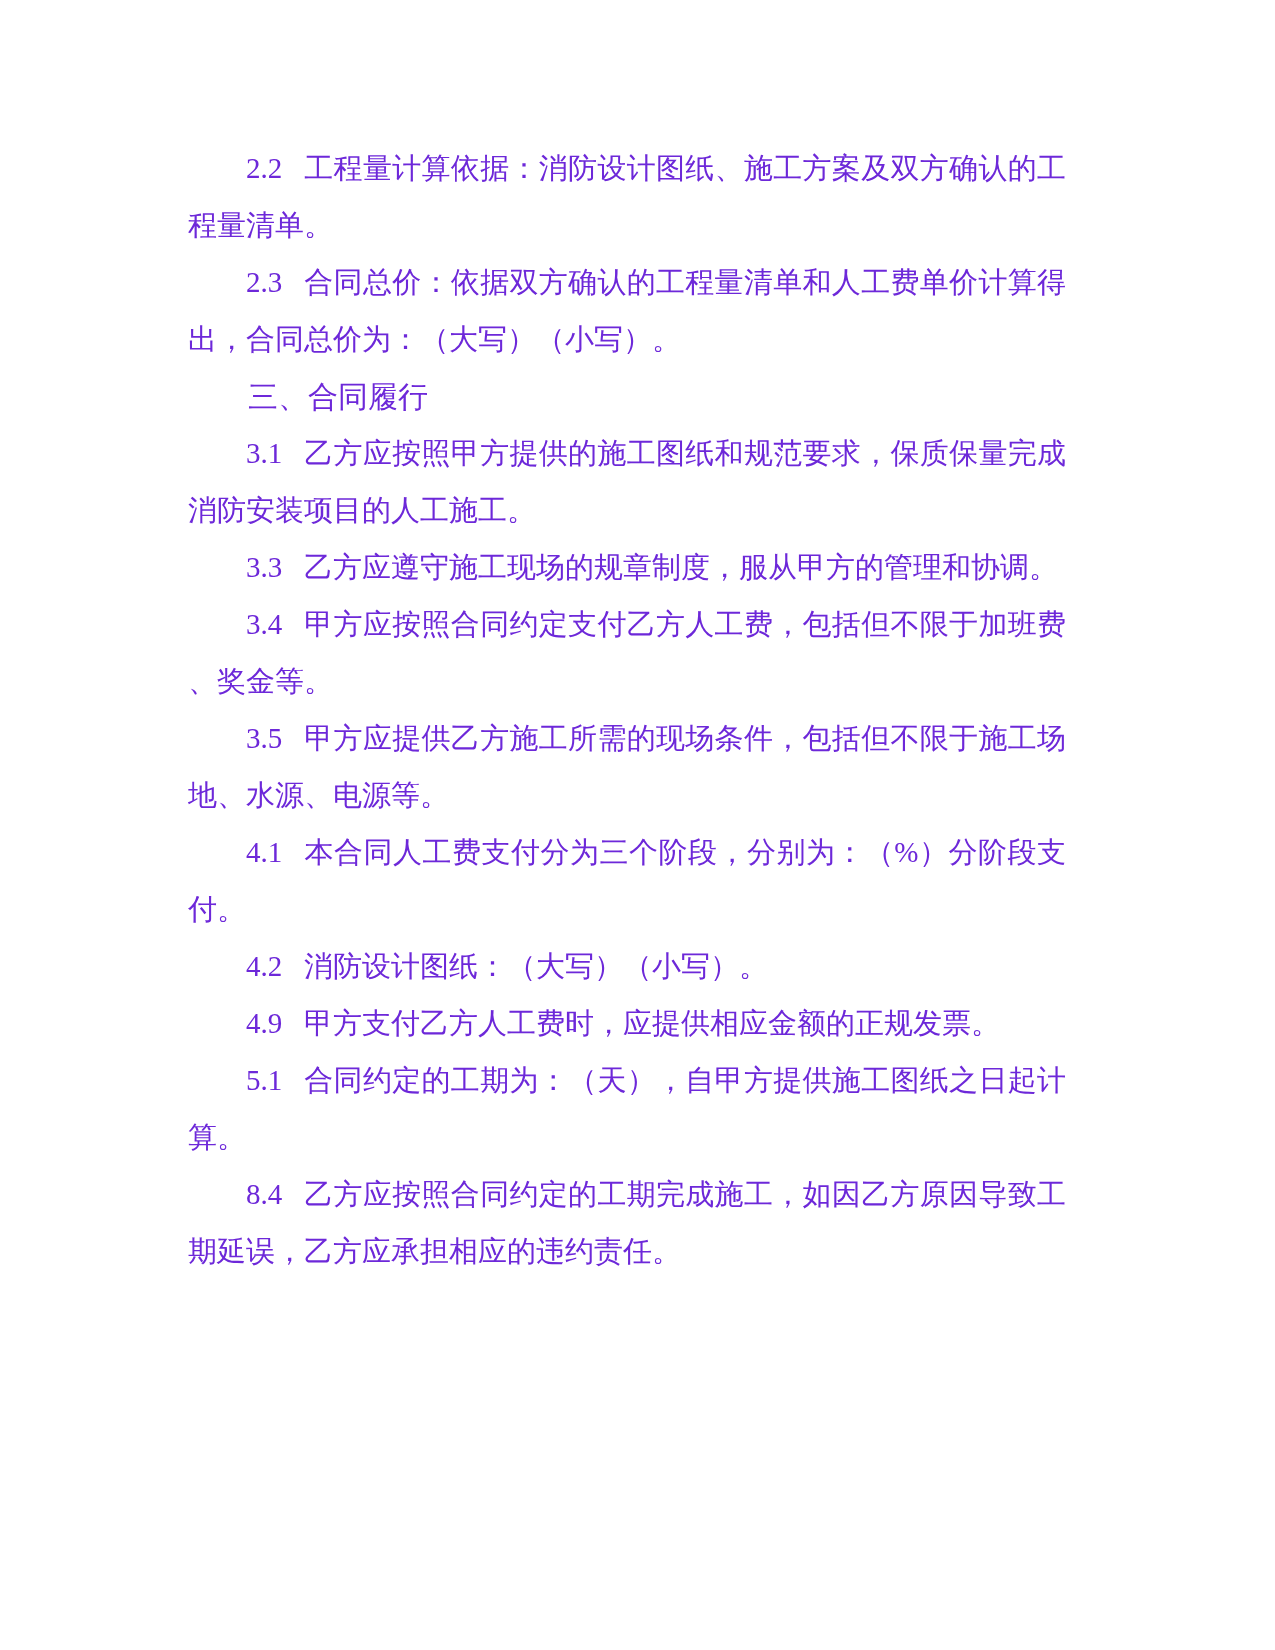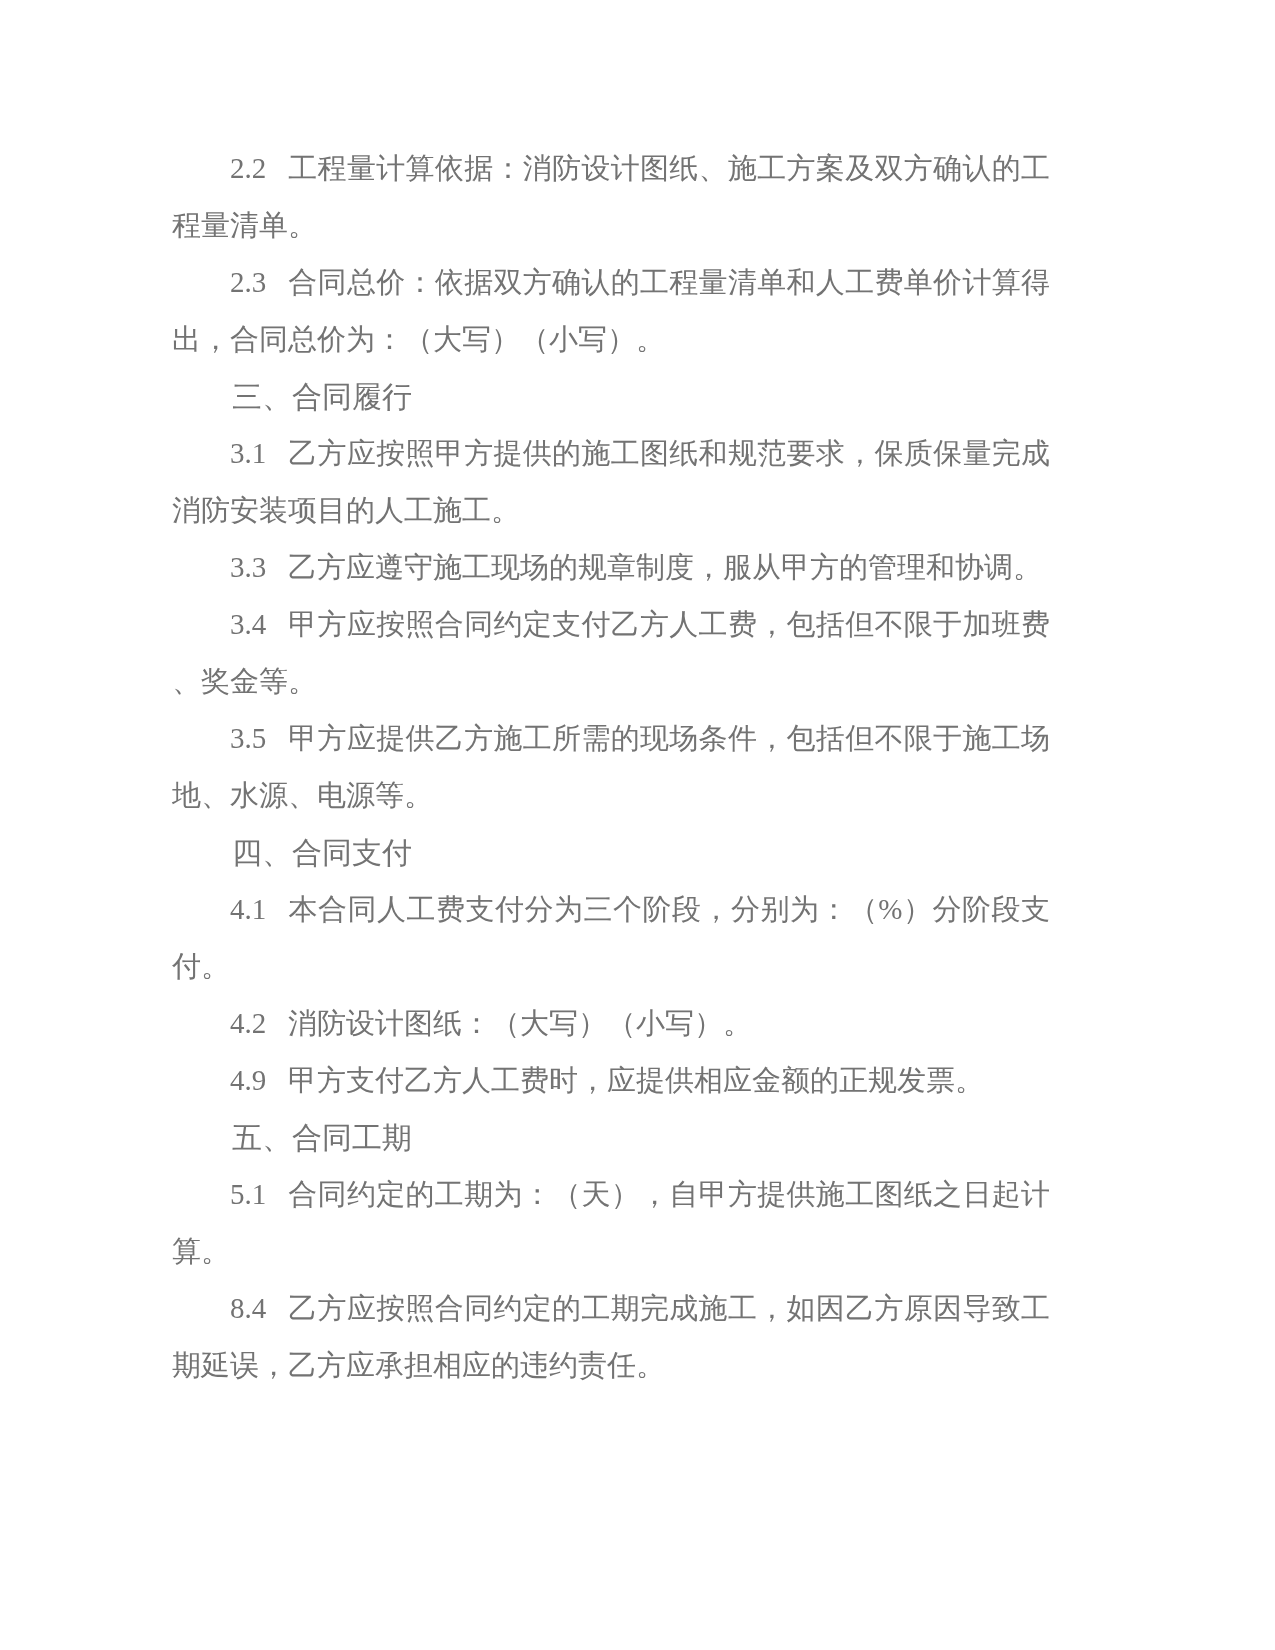--- a/index.html
+++ b/index.html
@@ -9,24 +9,24 @@
   }
   .page {
     position: relative;
     width: 1275px;
     height: 1650px;
     background: #ffffff;
     overflow: hidden;
   }
   .doc {
     position: absolute;
-    left: 172px;
+    left: 188px;
     top: 140px;
     width: 878px;
-    color: #737373;
+    color: #6d28d9;
   }
   .clause, .section-heading {
     margin: 0;
     padding: 0;
     font-size: 29px;
     line-height: 57px;
     text-indent: 2em;
     text-align: justify;
     line-break: anywhere;
     word-break: break-all;
@@ -60,28 +60,26 @@
 
     <p class="clause"><span class="num">3.1</span><span>乙方应按照甲方提供的施工图纸和规范要求，保质保量完成消防安装项目的人工施工。</span></p>
 
 
     <p class="clause"><span class="num">3.3</span><span>乙方应遵守施工现场的规章制度，服从甲方的管理和协调。</span></p>
 
     <p class="clause"><span class="num">3.4</span><span>甲方应按照合同约定支付乙方人工费，包括但不限于加班费、奖金等。</span></p>
 
     <p class="clause"><span class="num">3.5</span><span>甲方应提供乙方施工所需的现场条件，包括但不限于施工场地、水源、电源等。</span></p>
 
-    <h2 class="section-heading">四、合同支付</h2>
 
     <p class="clause"><span class="num">4.1</span><span>本合同人工费支付分为三个阶段，分别为：（%）分阶段支付。</span></p>
 
     <p class="clause"><span class="num">4.2</span><span>消防设计图纸：（大写）（小写）。</span></p>
 
     <p class="clause"><span class="num">4.9</span><span>甲方支付乙方人工费时，应提供相应金额的正规发票。</span></p>
 
-    <h2 class="section-heading">五、合同工期</h2>
 
     <p class="clause"><span class="num">5.1</span><span>合同约定的工期为：（天），自甲方提供施工图纸之日起计算。</span></p>
 
     <p class="clause"><span class="num">8.4</span><span>乙方应按照合同约定的工期完成施工，如因乙方原因导致工期延误，乙方应承担相应的违约责任。</span></p>
 
   </section>
 </main>
 
 </body></html>

